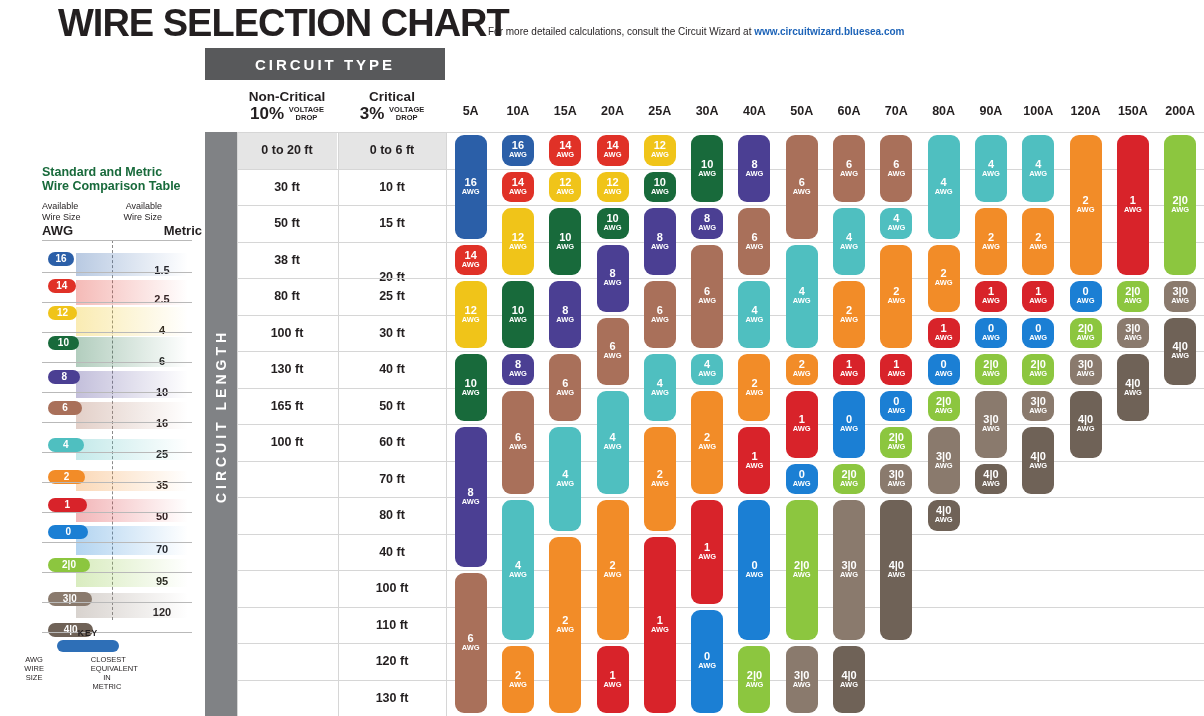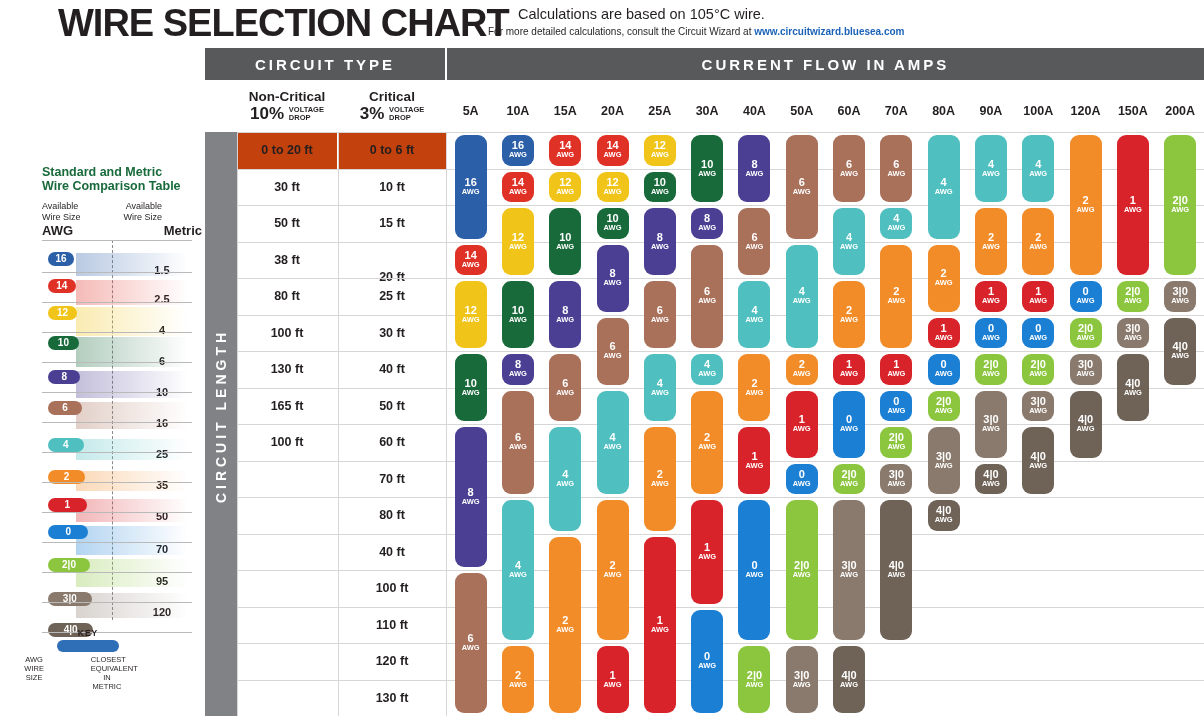--- a/index.html
+++ b/index.html
@@ -70,58 +70,57 @@
   }
   .hdr-nc, .hdr-cr {
     position:absolute; top:33px; height:50px;
     display:flex; flex-direction:column; align-items:center; justify-content:center;
     color:#231f20; background:#fff;
   }
   .hdr-nc { left:32px; width:100px; }
   .hdr-cr { left:133px; width:108px; }
   .hdr-nc .l1, .hdr-cr .l1 { font-size:13.5px; font-weight:bold; }
   .hdr-nc .l2, .hdr-cr .l2 { font-size:17px; font-weight:bold; }
-  .hdr-nc .l2 span, .hdr-cr .l2 span { font-size:7.5px; display:inline-block; line-height:8px; vertical-align:middle; text-align:left; }
+  .hdr-nc .l2 span, .hdr-cr .l2 span { font-size:7.5px; display:inline-block; line-height:8px; vertical-align:middle; text-align:center; }
   .amp-label {
     position:absolute; top:56px; height:22px;
     font-size:12.5px; font-weight:bold; color:#231f20; text-align:center;
   }
   .side-label {
     position:absolute; left:0; top:84px; width:32px; height:584px;
     background:#808285; color:#fff;
   }
   .side-label span {
     display:block; position:absolute; left:-276px; top:276px;
     width:584px; text-align:center;
     transform:rotate(-90deg);
     font-size:14px; font-weight:bold; letter-spacing:4px;
   }
   .rowcell {
     position:absolute; font-size:12.5px; font-weight:bold; color:#231f20;
     display:flex; align-items:center; justify-content:center;
   }
-  .rowcell.hl { background:#c2410c; }
+  .rowcell.hl { background:#e5e5e5; }
   .gridline { position:absolute; background:#d6d6d6; height:1px; }
   .vline { position:absolute; background:#d6d6d6; width:1px; }
 
   .bar {
     position:absolute; border-radius:9px;
     color:#fff; font-weight:bold; font-size:9.5px;
     text-align:center; line-height:10px;
     display:flex; flex-direction:column; align-items:center; justify-content:center;
   }
   .bar .awg { font-size:7.5px; font-weight:bold; }
   .bar .big { font-size:11px; }
 </style>
 </head>
 <body>
 
 <div id="header">
   <div id="title">WIRE SELECTION CHART</div>
-  <div id="subtitle1">Calculations are based on 105°C wire.</div>
   <div id="subtitle2">
     <span>For more detailed calculations, consult the Circuit Wizard at </span><a href="#">www.circuitwizard.bluesea.com</a>
   </div>
 </div>
 
 <div id="left-panel">
   <div class="lp-title">
     <div>Standard and Metric</div>
     <div>Wire Comparison Table</div>
   </div>
@@ -206,21 +205,20 @@
     <div>
       <div>CLOSEST</div>
       <div>EQUIVALENT</div>
       <div>IN METRIC</div>
     </div>
   </div>
 </div>
 
 <div id="chart">
   <div class="hdr-ct">CIRCUIT TYPE</div>
-  <div class="hdr-amps">CURRENT FLOW IN AMPS</div>
 
   <div class="hdr-nc">
     <div class="l1">Non-Critical</div>
     <div class="l2">
       <span style="font-size:17px">10%</span>
       <span><span style="display:block">VOLTAGE</span><span style="display:block">DROP</span></span>
     </div>
   </div>
 
   <div class="hdr-cr">

